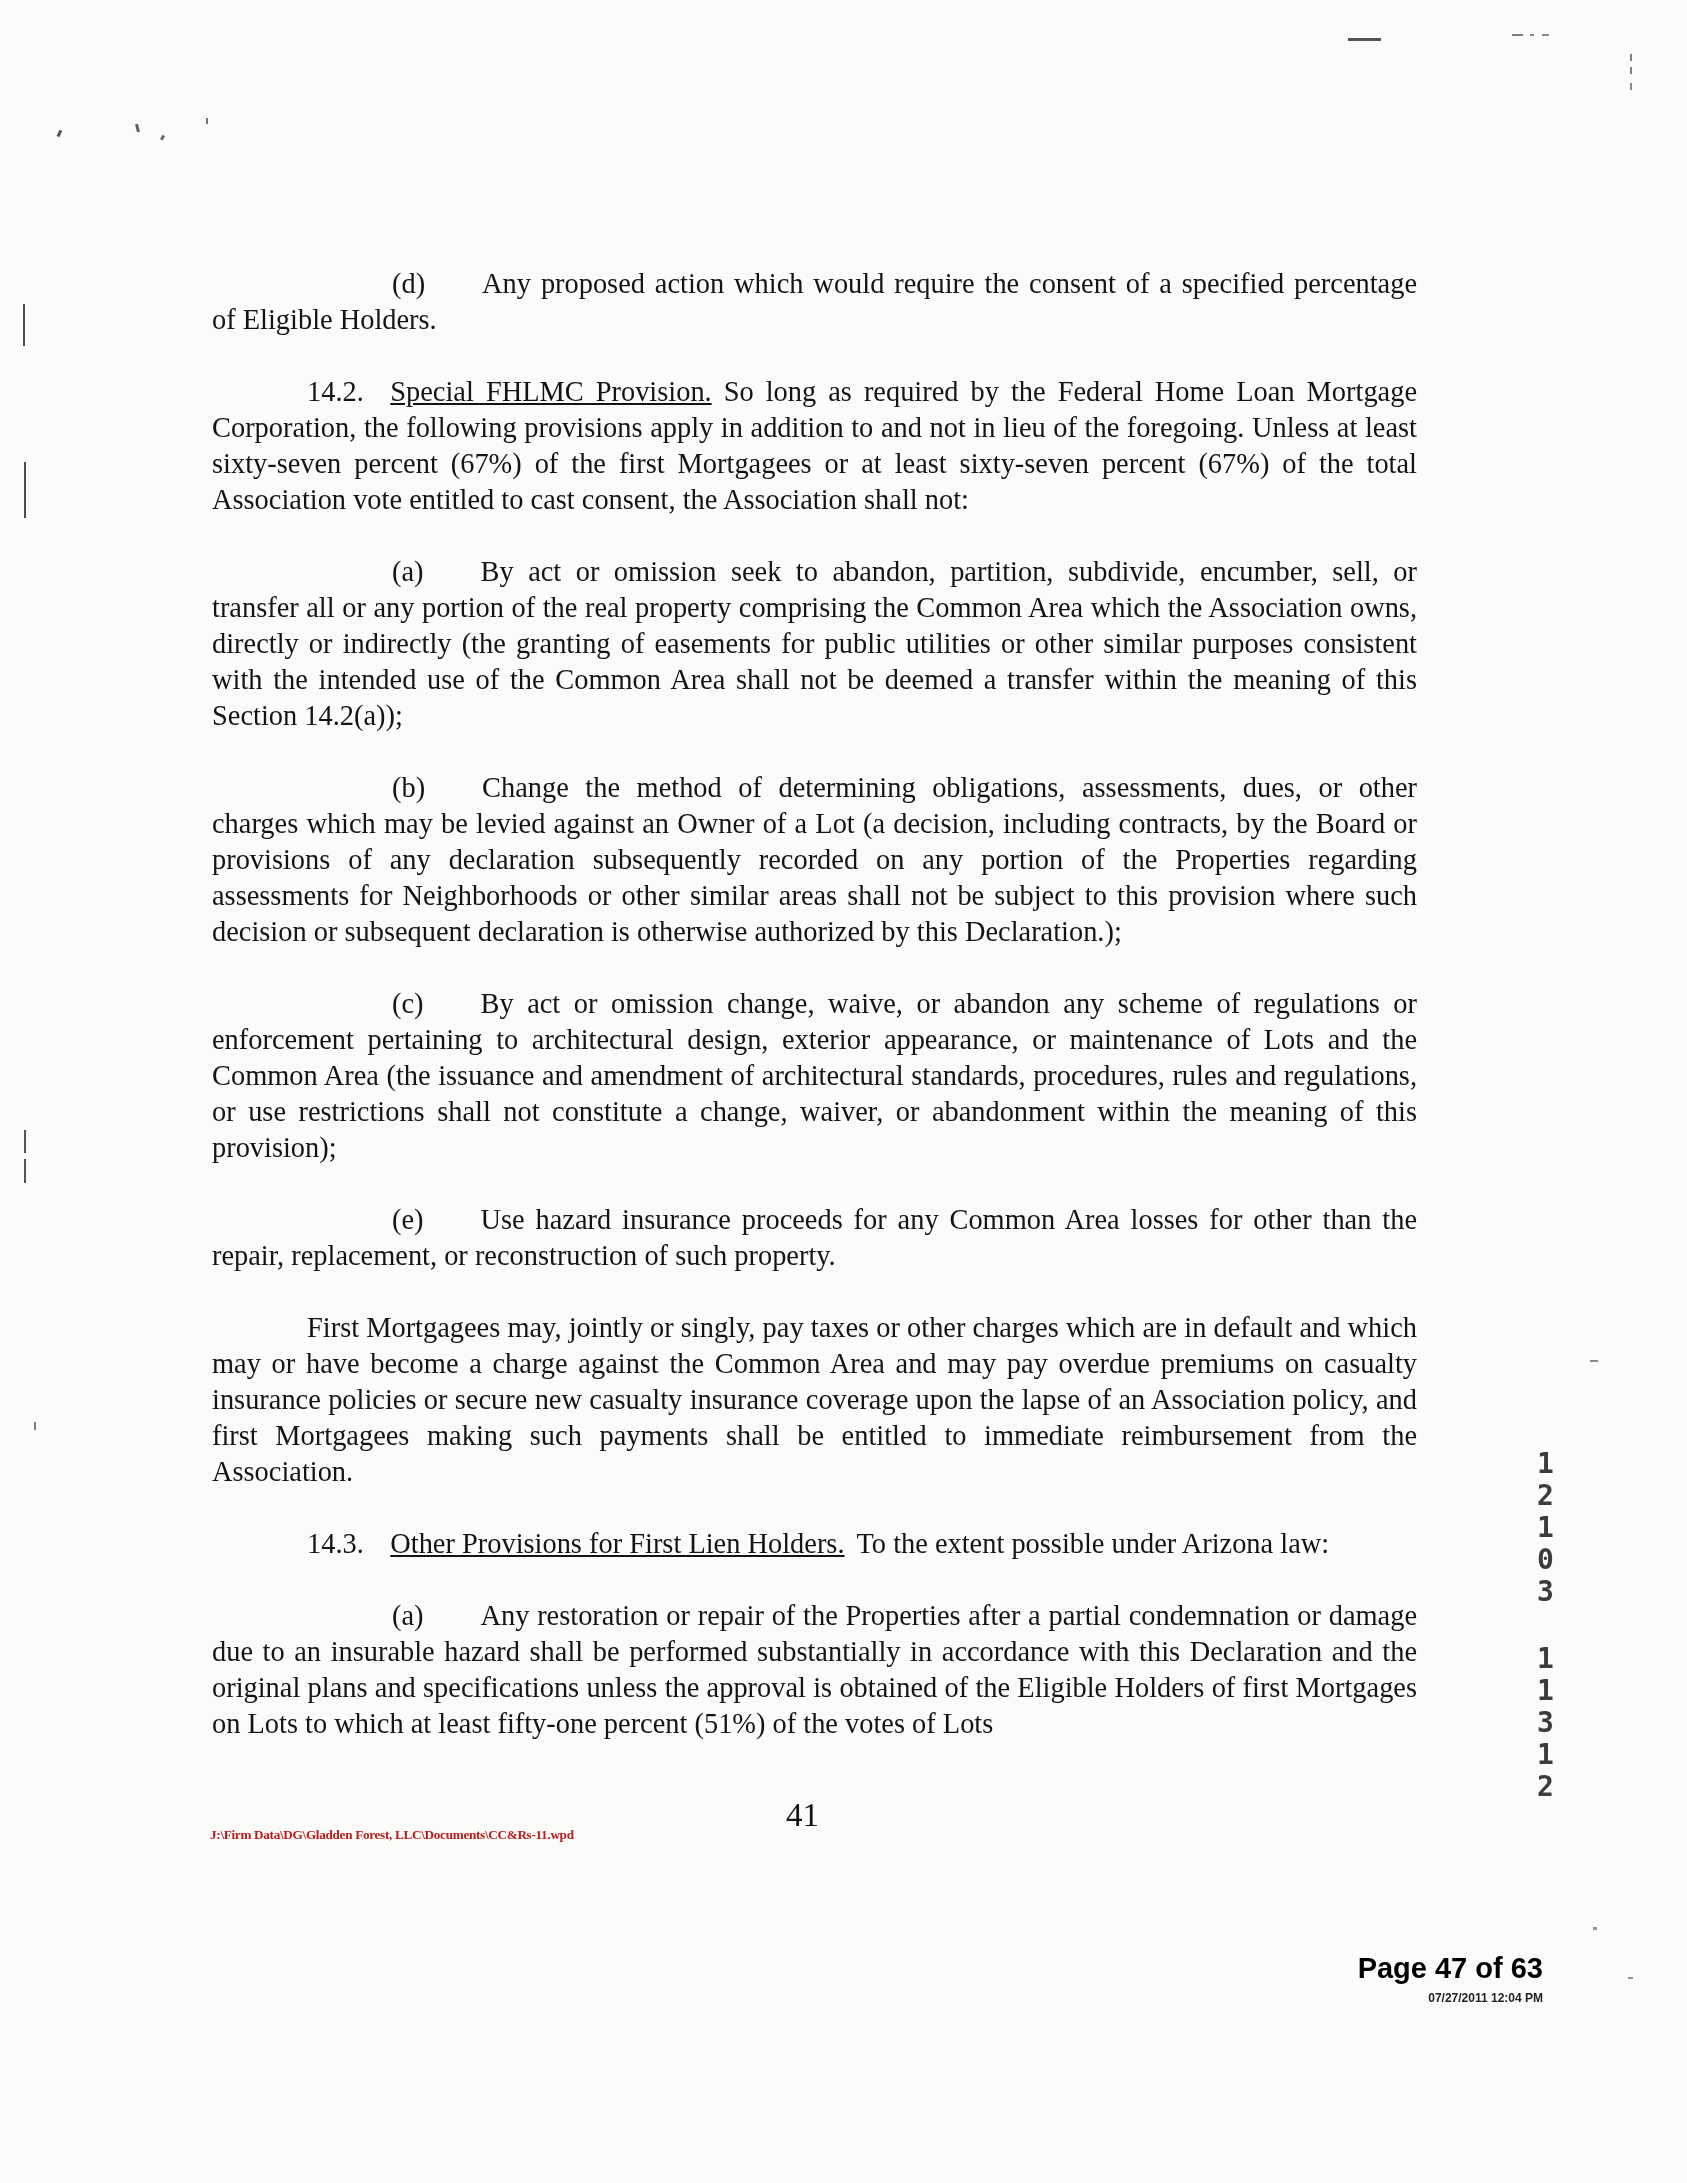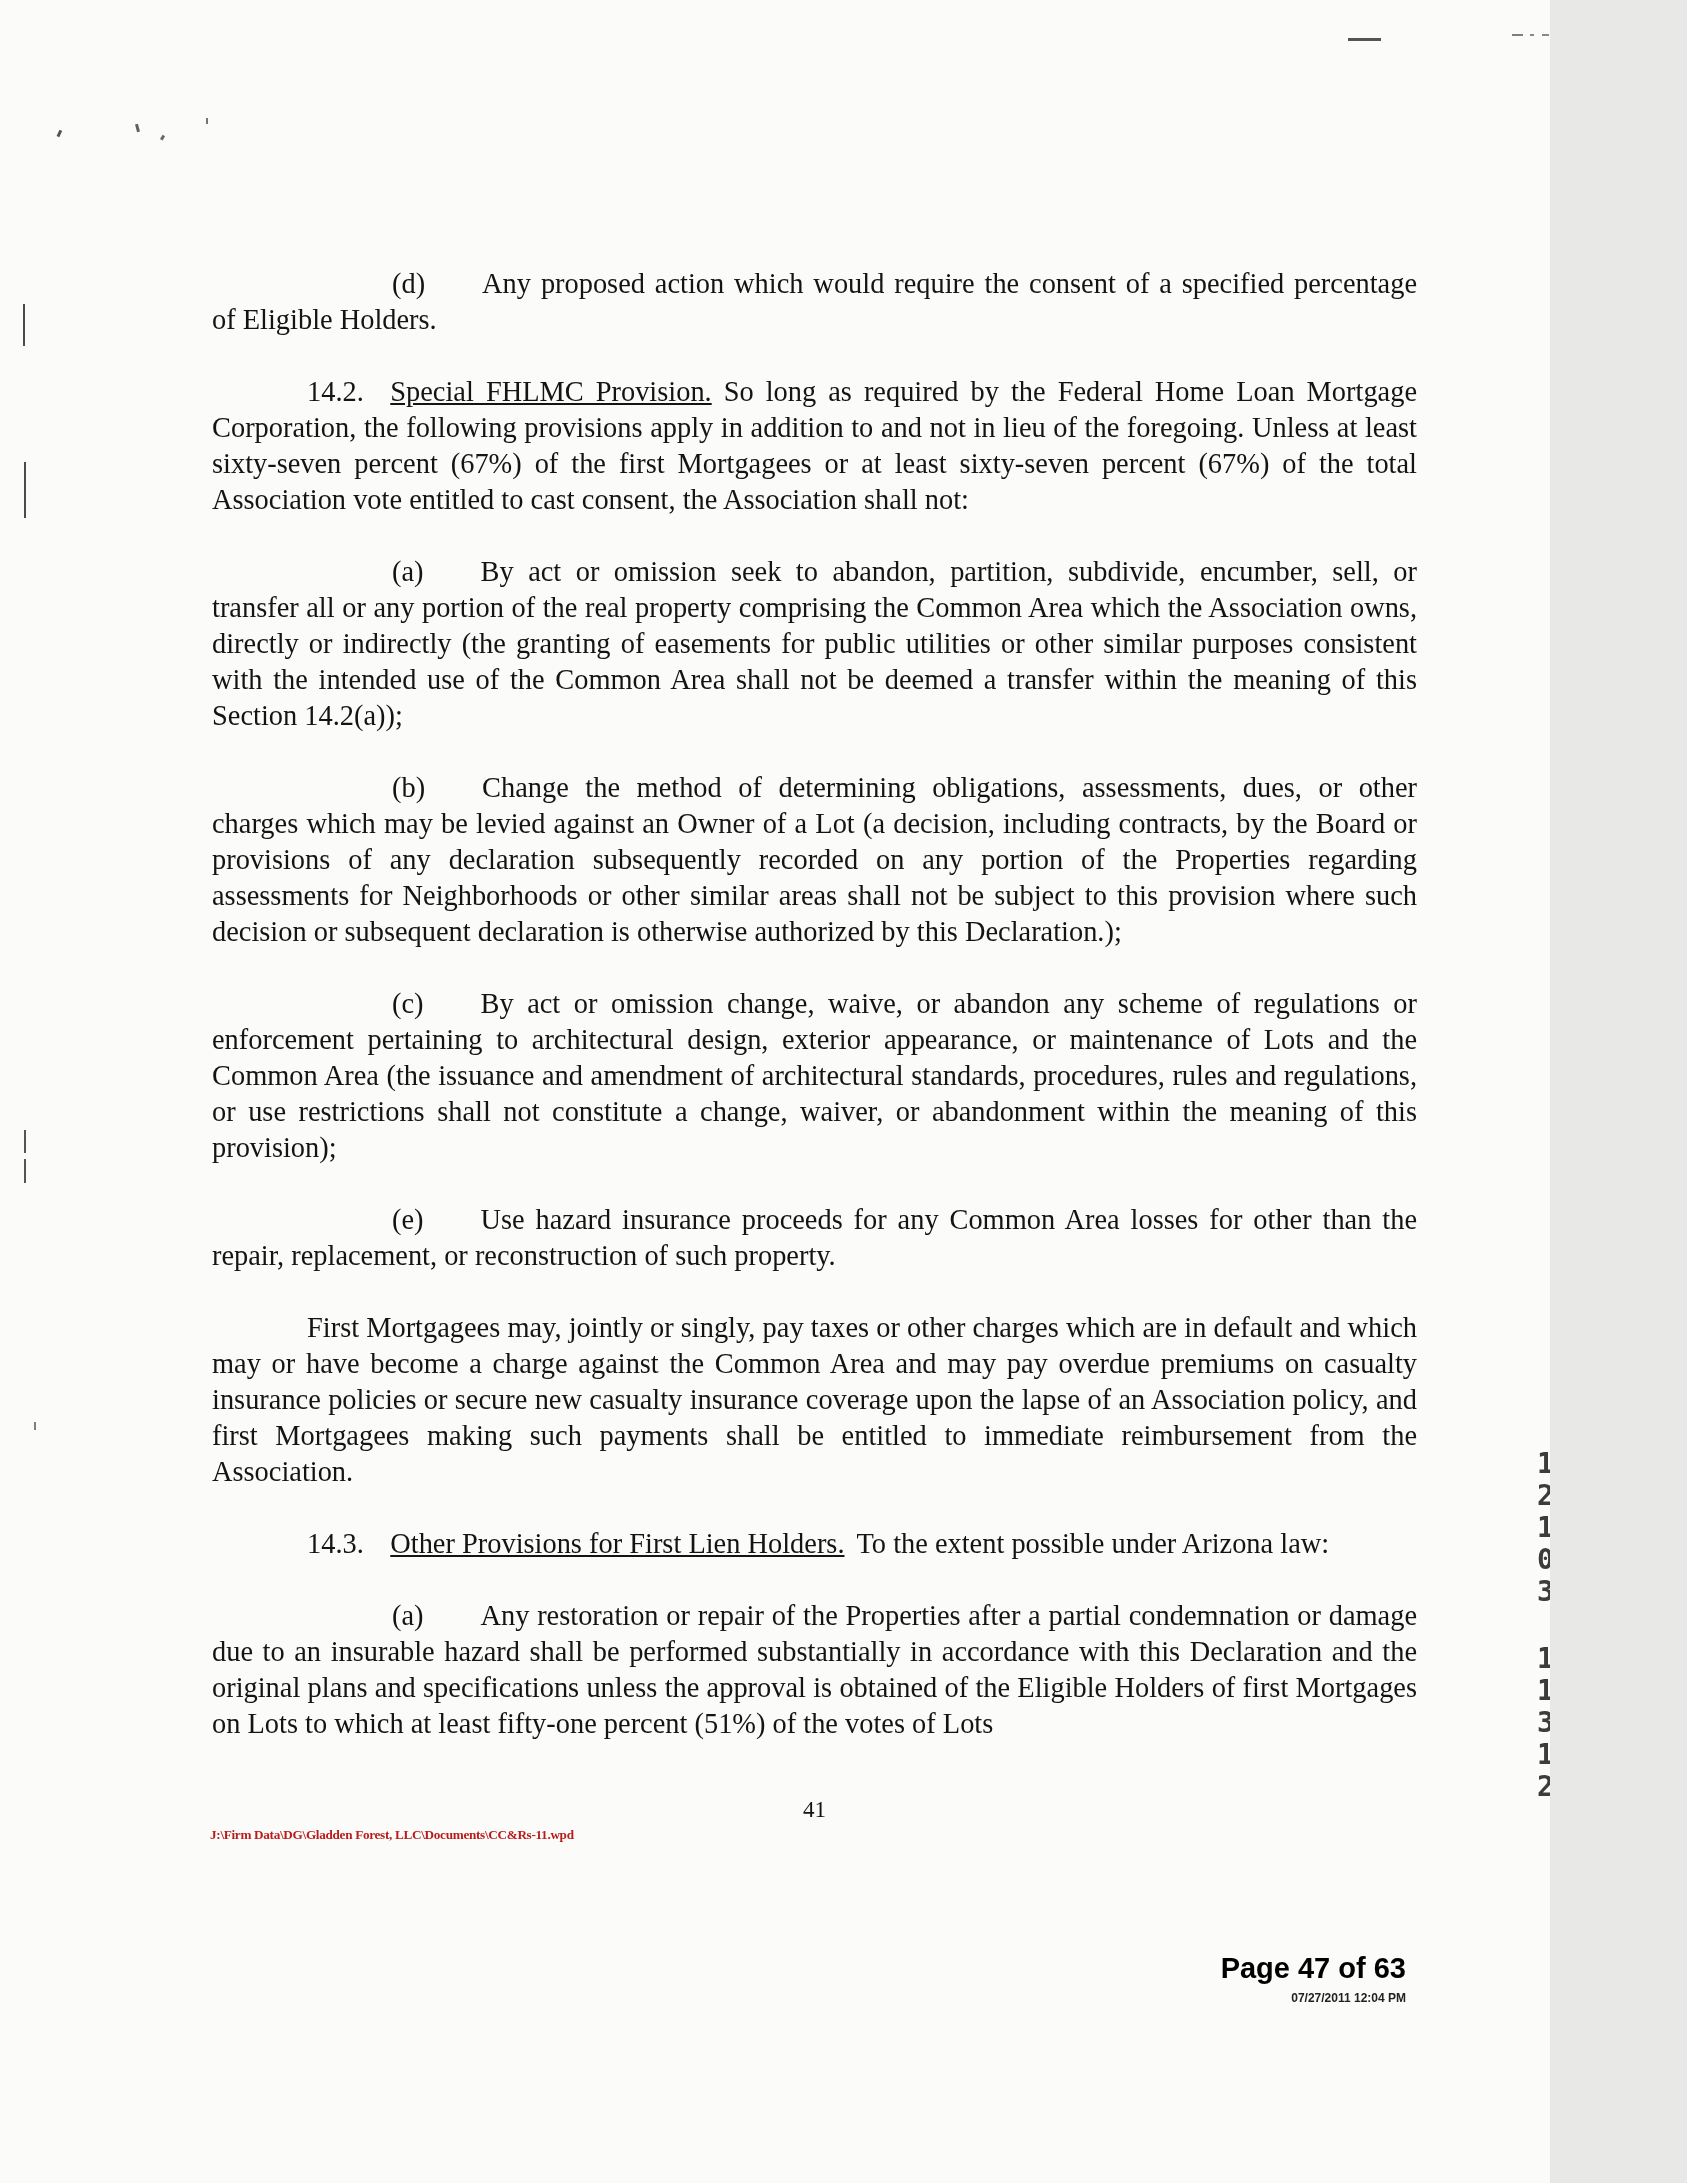--- a/index.html
+++ b/index.html
@@ -1,18 +1,18 @@
 <!DOCTYPE html>
 <html style="font-size:10.6px"><head>
 <meta charset="utf-8">
 <style>
   html, body { margin: 0; padding: 0; background: #e8e8e6; }
   .page {
     position: relative;
-    width: 1550px;
+    width: 1687px;
     height: 2183px;
     background: #fbfbf9;
     font-family: "Liberation Serif", serif;
     color: #161616;
     overflow: hidden;
   }
 
   
   .doc-body {
     position: absolute;
@@ -32,25 +32,25 @@
   p.para.body    { text-indent: 95px; }
   .gap   { display: inline-block; }
   .g-sub { width: 57px; }
   .g-sec { width: 26.5px; }
   .pheading { text-decoration: underline; margin-right: 12px; }
   .pnum, .plabel { white-space: nowrap; }
 
   
   .page-number {
     position: absolute;
-    left: 212px;
+    left: 200px;
     top: 1797px;
     width: 1205px;
     text-align: center;
-    font-size: 23px;
+    font-size: 33px;
     color: #141414;
   }
   .footer-path {
     position: absolute;
     left: 210px;
     top: 1827px;
     font-size: 13.2px;
     font-weight: 700;
     letter-spacing: -0.3px;
     color: #b91c1c;

